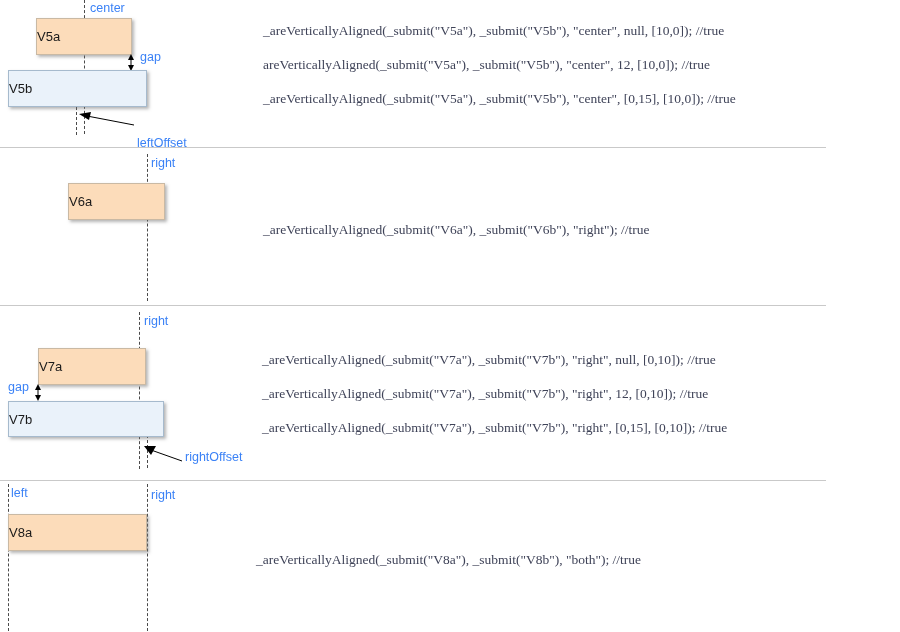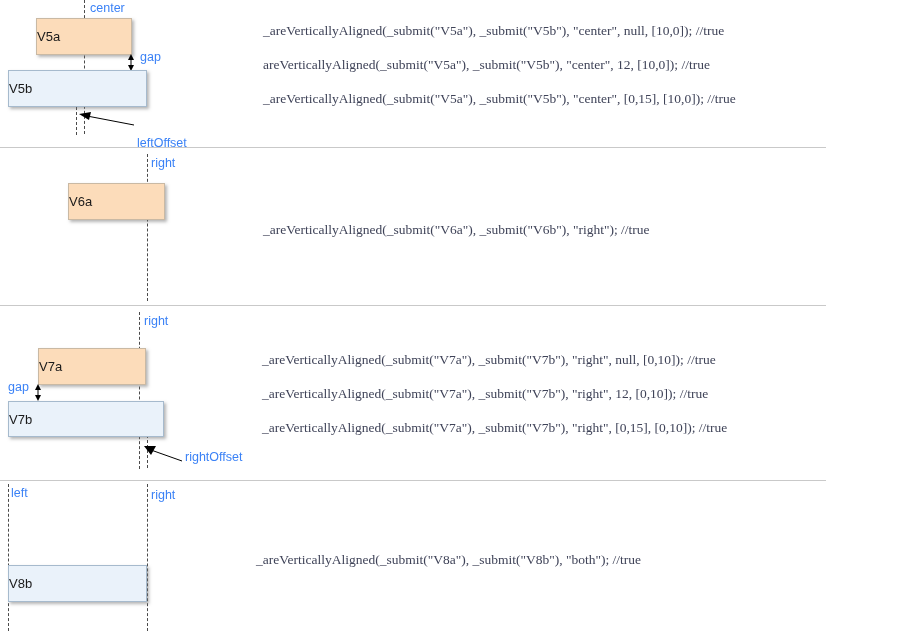--- a/index.html
+++ b/index.html
@@ -107,19 +107,19 @@
   <div class="code" style="left:262px;top:386px">_areVerticallyAligned(_submit("V7a"), _submit("V7b"), "right", 12, [0,10]); //true</div>
   <div class="code" style="left:262px;top:420px">_areVerticallyAligned(_submit("V7a"), _submit("V7b"), "right", [0,15], [0,10]); //true</div>
 
   <div class="sep" style="top:480px"></div>
 
   <div class="vline" style="left:8px;top:484px;height:147px"></div>
   <div class="vline" style="left:147px;top:484px;height:147px"></div>
   <div class="lbl" style="left:11px;top:486px">left</div>
   <div class="lbl" style="left:151px;top:488px">right</div>
 
-  <div class="box box-b" style="left:8px;top:565px;width:139px;height:37px">
-    <span>V8b</span>
+  <div class="box box-a" style="left:8px;top:514px;width:139px;height:37px">
+    <span>V8a</span>
   </div>
 
   <div class="code" style="left:256px;top:552px">_areVerticallyAligned(_submit("V8a"), _submit("V8b"), "both"); //true</div>
 
 </div>
 
 </body></html>

